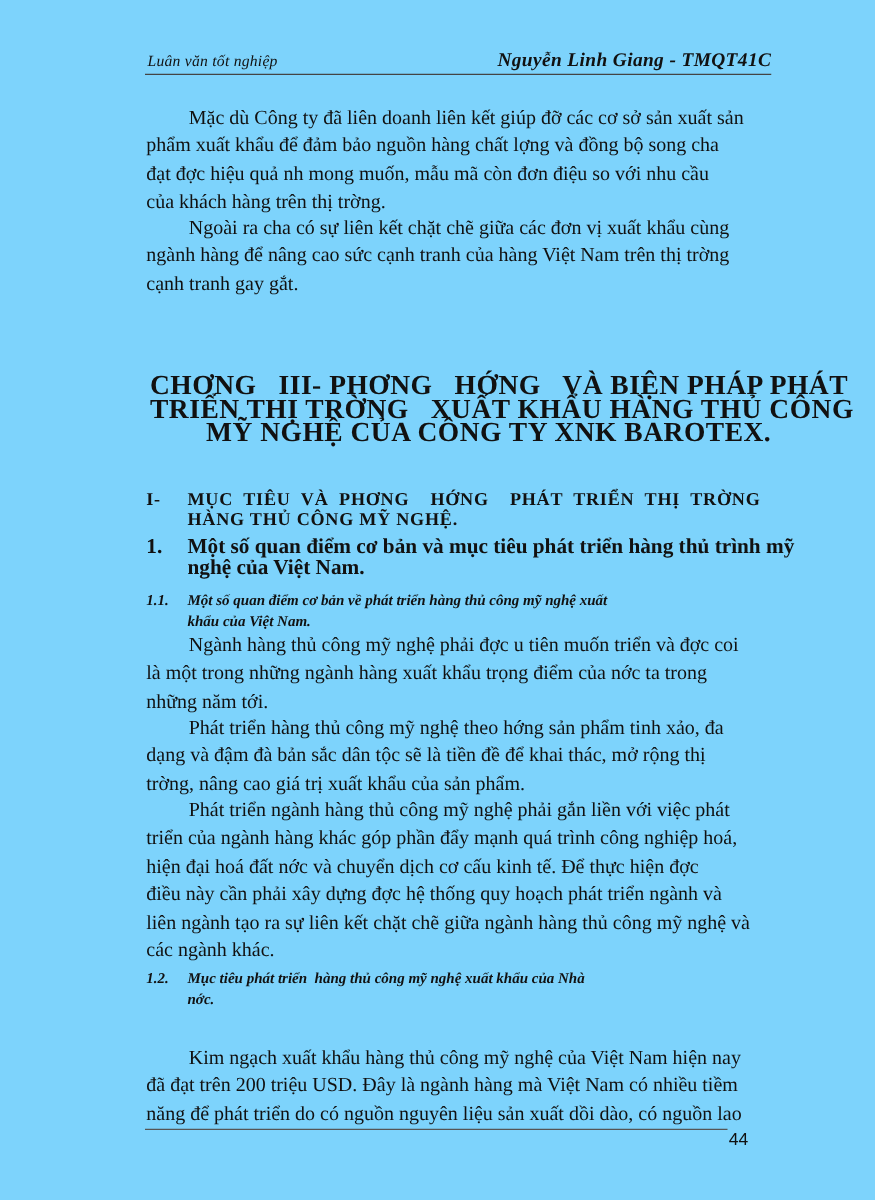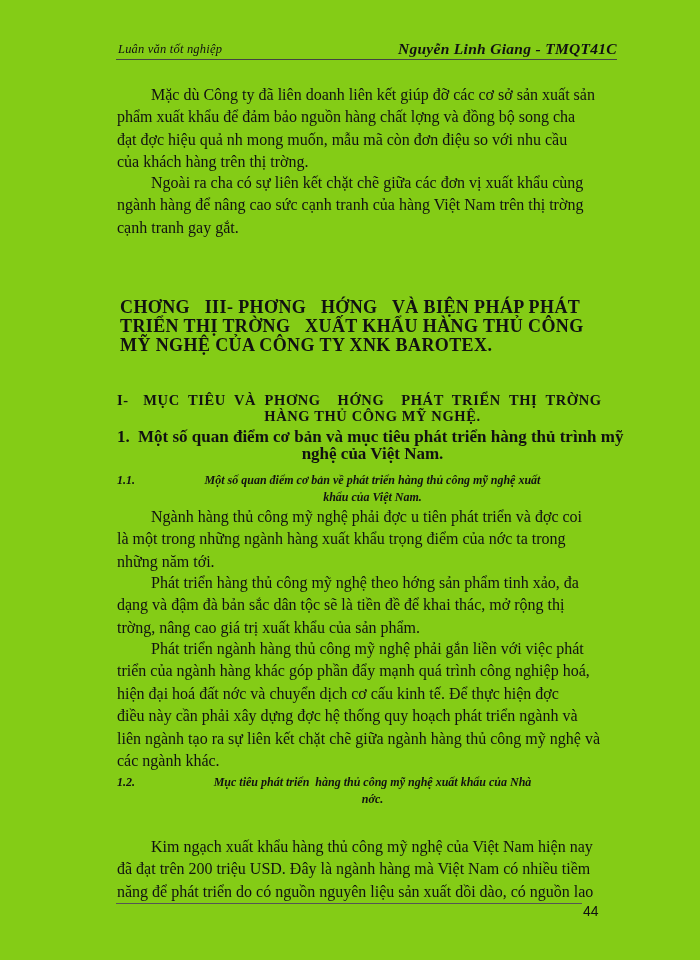--- a/index.html
+++ b/index.html
@@ -1,39 +1,39 @@
 <!DOCTYPE html>
 <html><head>
 <meta charset="utf-8">
 <style>
   html, body { margin: 0; padding: 0; background: #ffffff; }
   body { width: 700px; height: 960px; position: relative; overflow: hidden;
          font-family: "Liberation Serif", "DejaVu Serif", serif; color: #111; }
-  .page { position: absolute; left: 0; top: 0; width: 700px; height: 960px; background: #84cc16; }
+  .page { position: absolute; left: 0; top: 0; width: 700px; height: 960px; background: #7dd3fc; }
 
   
   .hdr { position: absolute; left: 116px; top: 41px; width: 501px; height: 18px; }
   .hdr-left { position: absolute; left: 2px; top: 1px; font-style: italic; font-size: 12.5px; letter-spacing: 0.2px; }
   .hdr-right { position: absolute; right: 0; top: -1px; font-style: italic; font-weight: bold; font-size: 15.5px; letter-spacing: 0.3px; }
   .hdr-line { position: absolute; left: 116px; top: 59px; width: 501px; height: 0; border-top: 1.5px solid #444; }
 
   
   .p { position: absolute; left: 117px; width: 487px; font-size: 16px; line-height: 22.4px; text-align: justify; }
   .p .ln { display: block; white-space: nowrap; }
   .p .ln.ind { padding-left: 34px; }
 
   
-  .chap { position: absolute; left: 120px; width: 497px; top: 298px; text-align: left;
-          font-weight: bold; font-size: 18px; line-height: 19px; letter-spacing: 0.4px; }
+  .chap { position: absolute; left: 120px; width: 497px; top: 298px; text-align: right;
+          font-weight: bold; font-size: 22px; line-height: 19px; letter-spacing: 0.4px; }
   .chap .ln { display: block; white-space: pre; }
 
   
   .h { position: absolute; left: 117px; width: 490px; font-weight: bold; font-size: 16px; line-height: 16px; }
   .h .lab { position: absolute; left: 0; top: 0; }
-  .h .txt { display: block; margin-left: 21px; text-align: center; }
+  .h .txt { display: block; margin-left: 33px; }
   .h .txt .ln { display: block; white-space: pre; }
   .h.roman { font-size: 14.5px; letter-spacing: 0.6px; }
   .h.arabic { font-size: 17px; line-height: 17px; }
   .h.sub { font-style: italic; font-size: 12px; line-height: 17px; }
 
   
   .ftr-line { position: absolute; left: 116px; top: 903px; width: 466px; height: 0; border-top: 1.5px solid #555; }
   .pgnum { position: absolute; left: 583px; top: 903px; font-family: "Liberation Sans", "DejaVu Sans", sans-serif; font-size: 14px; }
 </style>
 </head>
@@ -84,21 +84,21 @@
 
   <div class="h sub" style="top:472px;">
     <span class="lab">1.1.</span>
     <span class="txt">
       <span class="ln">Một số quan điểm cơ bản về phát triển hàng thủ công mỹ nghệ xuất</span>
       <span class="ln">khẩu của Việt Nam.</span>
     </span>
   </div>
 
   <div class="p" style="top:506px;">
-    <span class="ln ind">Ngành hàng thủ công mỹ nghệ phải đợc   u   tiên phát triển và đợc   coi</span>
+    <span class="ln ind">Ngành hàng thủ công mỹ nghệ phải đợc   u   tiên muốn triển và đợc   coi</span>
     <span class="ln">là một trong những ngành hàng xuất khẩu trọng điểm của nớc   ta trong</span>
     <span class="ln">những năm tới.</span>
   </div>
 
   <div class="p" style="top:572px;">
     <span class="ln ind">Phát triển hàng thủ công mỹ nghệ theo hớng   sản phẩm tinh xảo, đa</span>
     <span class="ln">dạng và đậm đà bản sắc dân tộc sẽ là tiền đề để khai thác, mở rộng thị</span>
     <span class="ln">trờng,  nâng cao giá trị xuất khẩu của sản phẩm.</span>
   </div>
 

